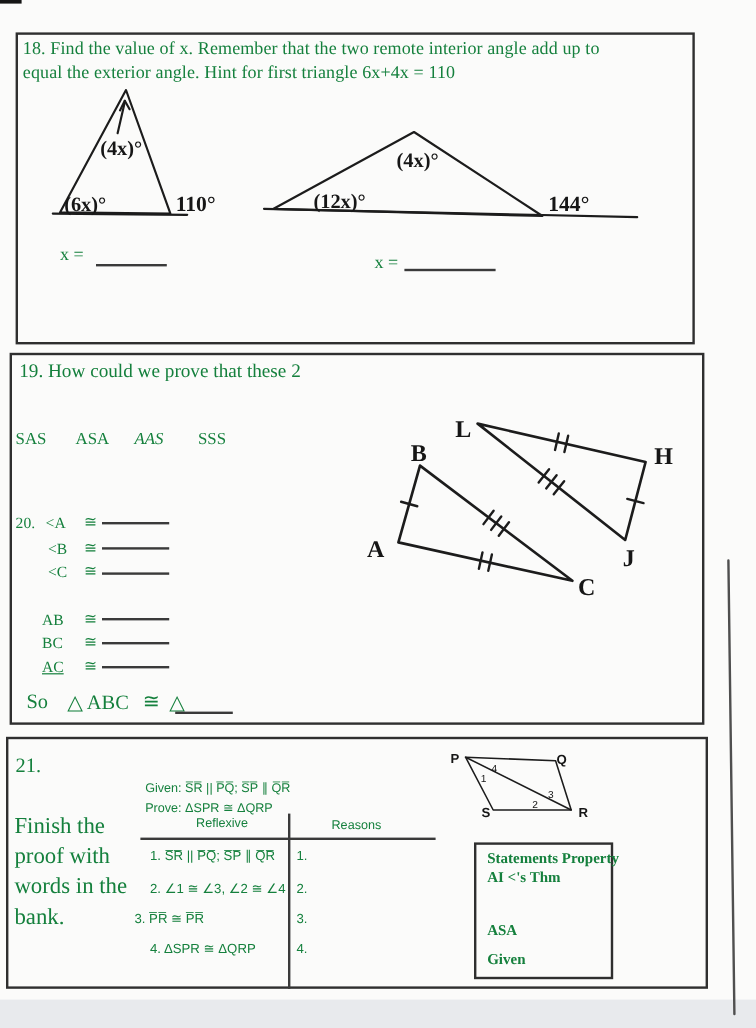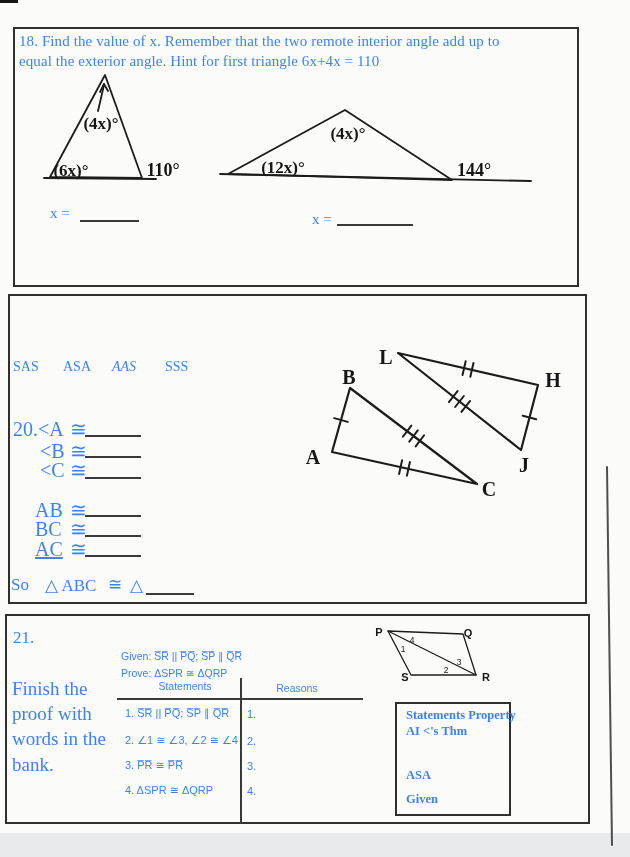--- a/index.html
+++ b/index.html
@@ -1,28 +1,28 @@
 <!DOCTYPE html>
 <html><head>
 <meta charset="utf-8">
 <style>
   html,body{margin:0;padding:0;background:#f4f4f5;}
   #page{position:relative;width:630px;height:857px;background:#fbfbfa;overflow:hidden;
-        font-family:"Liberation Serif",serif;color:#3b82f6;}
+        font-family:"Liberation Serif",serif;color:#15803d;}
   .abs{position:absolute;}
   .sans{font-family:"Liberation Sans",sans-serif;}
   .box{position:absolute;border:2px solid #2f2f2f;background:transparent;}
   .blank{position:absolute;border-bottom:2px solid #3a3a3a;height:0;}
   .thinrule{position:absolute;background:#3a3a3a;}
   #figures-svg{position:absolute;left:0;top:0;width:630px;height:857px;pointer-events:none;}
   .prompt{font-size:15px;letter-spacing:.1px;white-space:nowrap;}
   .p19text{font-size:16px;white-space:nowrap;}
   .opt{font-size:14px;}
-  .row20{font-size:20px;white-space:nowrap;}
-  .concl{font-size:17px;white-space:nowrap;}
+  .row20{font-size:13px;white-space:nowrap;margin-top:10px;}
+  .concl{font-size:17px;white-space:nowrap;margin-left:11px;}
   .typed{font-size:10.5px;white-space:nowrap;}
   .stmt{font-size:11px;white-space:nowrap;}
   .sidenote{font-size:19px;white-space:nowrap;}
   .wbitem{position:absolute;left:9px;font-weight:bold;font-size:12.5px;white-space:nowrap;}
 </style>
 </head>
 <body>
 
 <div id="page">
 
@@ -34,20 +34,21 @@
     <div class="abs prompt" style="left:4px;top:24px;">equal the exterior angle.   Hint for first triangle 6x+4x = 110</div>
 
     <span class="abs" style="left:35px;top:176px;font-size:15px;">x =</span>
     <div class="blank" style="left:65px;top:191px;width:59px;"></div>
 
     <span class="abs" style="left:297px;top:182px;font-size:15px;">x =</span>
     <div class="blank" style="left:322px;top:195px;width:76px;"></div>
   </div>
 
   <div class="box" style="left:8px;top:294px;width:575px;height:306px;">
+    <div class="abs p19text" style="left:6px;top:5px;">19. How could we prove that these 2</div>
 
     <span class="abs opt" style="left:3px;top:63px;">SAS</span>
     <span class="abs opt" style="left:53px;top:63px;">ASA</span>
     <span class="abs opt" style="left:102px;top:63px;font-style:italic;">AAS</span>
     <span class="abs opt" style="left:155px;top:63px;">SSS</span>
 
     <span class="abs row20" style="left:3px;top:122px;">20.</span>
 
     <span class="abs row20" style="left:28px;top:122px;">&lt;A</span>
     <span class="abs row20" style="left:60px;top:121px;">≅</span>
@@ -84,30 +85,30 @@
     <span class="abs" style="left:6px;top:12px;font-size:17px;">21.</span>
 
     <div class="abs sidenote" style="left:5px;top:62px;">Finish the</div>
     <div class="abs sidenote" style="left:5px;top:87px;">proof with</div>
     <div class="abs sidenote" style="left:5px;top:112px;">words in the</div>
     <div class="abs sidenote" style="left:5px;top:138px;">bank.</div>
 
     <div class="abs sans typed" style="left:114px;top:34px;">Given: S̅R̅ || P̅Q̅; S̅P̅ ∥ Q̅R̅</div>
     <div class="abs sans typed" style="left:114px;top:51px;">Prove: ΔSPR ≅ ΔQRP</div>
 
-    <div class="abs sans typed" style="left:133px;top:64px;width:90px;text-align:center;">Statements</div>
+    <div class="abs sans typed" style="left:133px;top:64px;width:90px;text-align:center;">Reflexive</div>
     <div class="abs sans typed" style="left:250px;top:66px;width:80px;text-align:center;">Reasons</div>
     <div class="thinrule" style="left:110px;top:82px;width:246px;height:2px;"></div>
     <div class="thinrule" style="left:233px;top:62px;width:2px;height:146px;"></div>
 
     <div class="abs sans stmt" style="left:118px;top:91px;">1. S̅R̅ || P̅Q̅; S̅P̅ ∥ Q̅R̅</div>
     <div class="abs sans stmt" style="left:240px;top:92px;">1.</div>
     <div class="abs sans stmt" style="left:118px;top:118px;">2. ∠1 ≅ ∠3, ∠2 ≅ ∠4</div>
     <div class="abs sans stmt" style="left:240px;top:119px;">2.</div>
-    <div class="abs sans stmt" style="left:118px;top:143px;">3. P̅R̅ ≅ P̅R̅</div>
+    <div class="abs sans stmt" style="left:105px;top:143px;">3. P̅R̅ ≅ P̅R̅</div>
     <div class="abs sans stmt" style="left:240px;top:144px;">3.</div>
     <div class="abs sans stmt" style="left:118px;top:168px;">4. ΔSPR ≅ ΔQRP</div>
     <div class="abs sans stmt" style="left:240px;top:169px;">4.</div>
 
     <div class="abs" style="left:388px;top:86px;width:112px;height:110px;border:2px solid #2f2f2f;">
       <div class="wbitem" style="top:4px;">Statements Property</div>
       <div class="wbitem" style="top:20px;">AI &lt;'s Thm</div>
       <div class="wbitem" style="top:64px;">ASA</div>
       <div class="wbitem" style="top:88px;">Given</div>
     </div>

